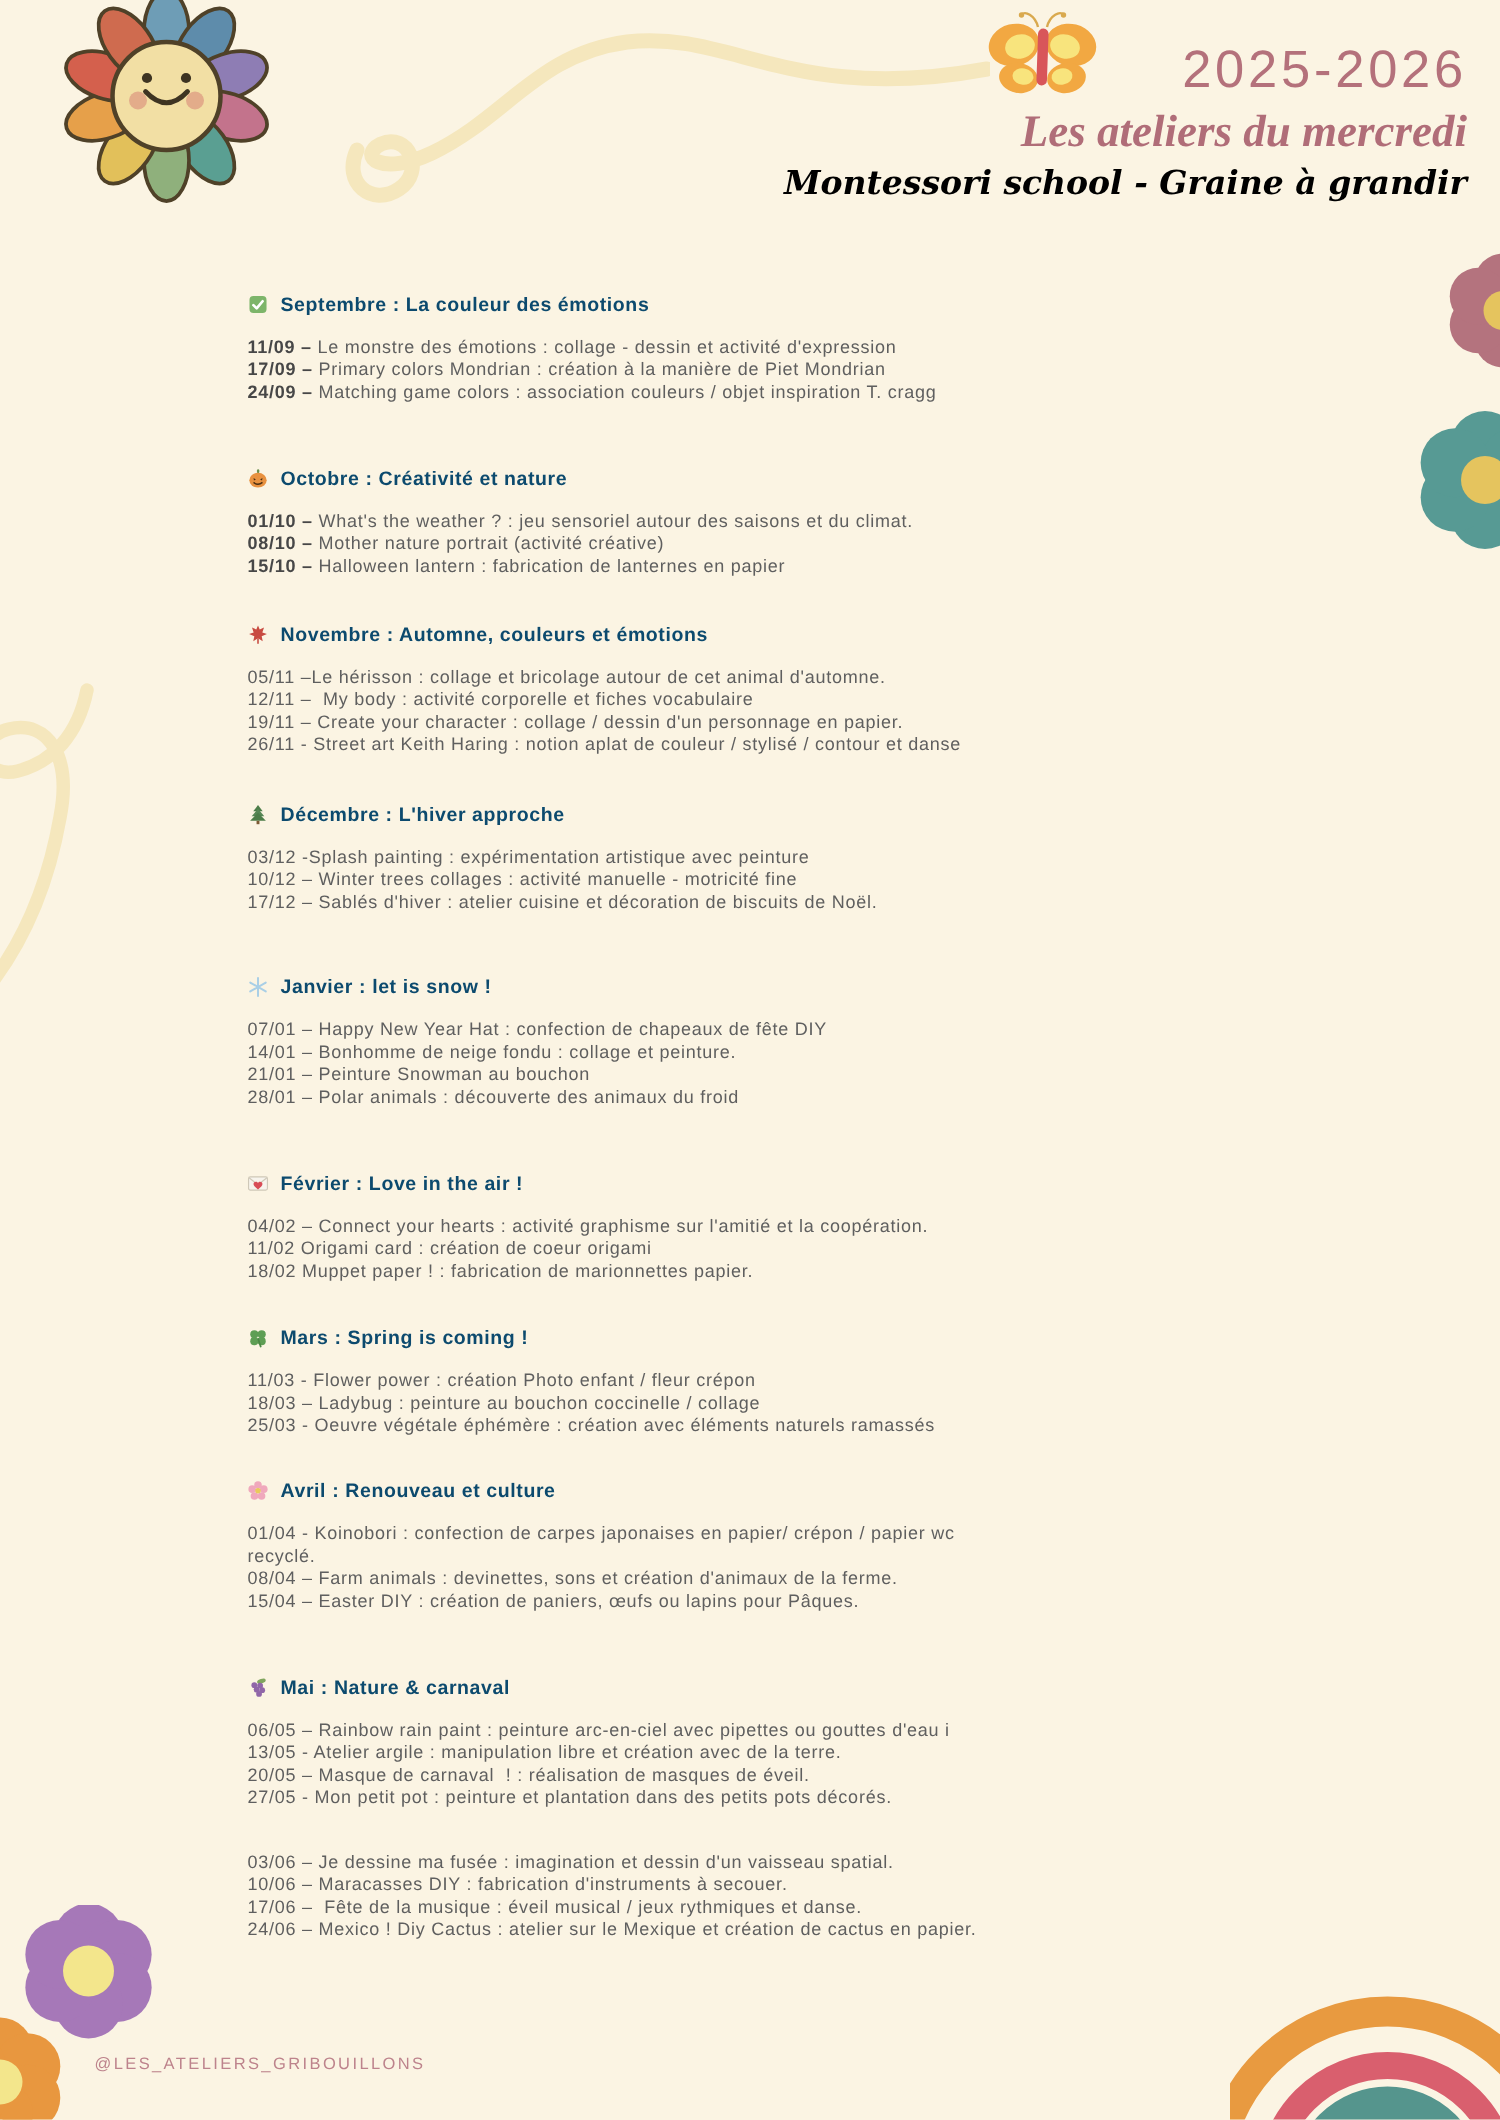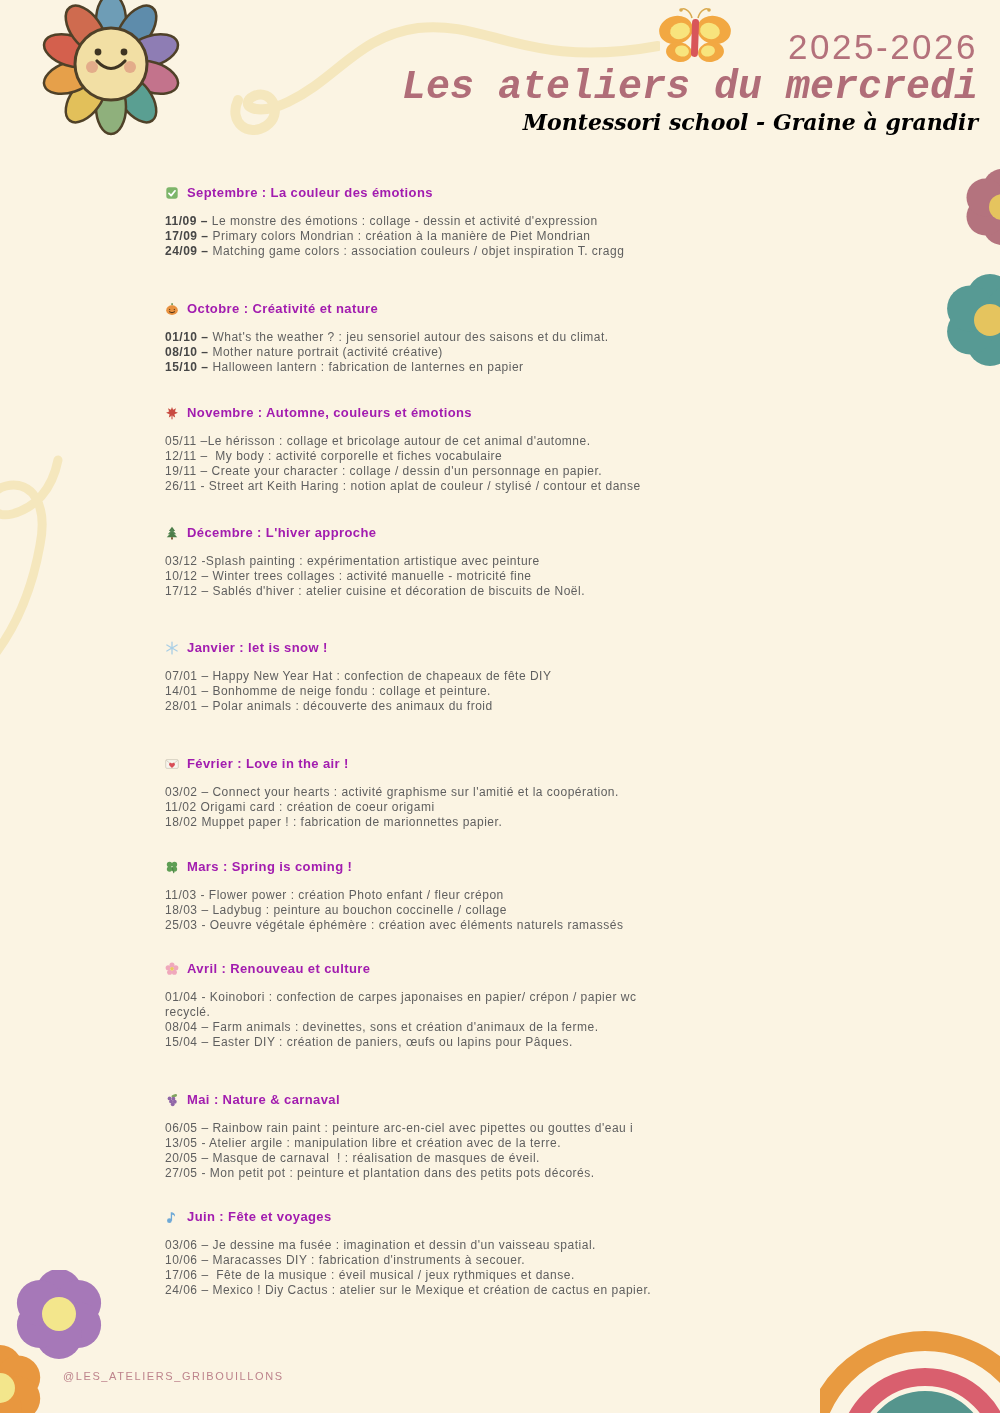--- a/index.html
+++ b/index.html
@@ -16,38 +16,38 @@
   #butterfly{left:652px;top:4px;width:86px;height:66px;}
   #flower-rose-right{left:958px;top:168px;width:84px;height:82px;}
   #flower-teal-right{left:938px;top:270px;width:104px;height:100px;}
   #left-squiggle{left:-10px;top:430px;width:112px;height:292px;}
   #flower-purple{left:14px;top:1270px;width:92px;height:90px;}
   #flower-orange{left:-48px;top:1338px;width:96px;height:96px;}
   #rainbow{left:820px;top:1330px;width:212px;height:130px;}
 
   .header-block{position:absolute;top:28px;right:22px;text-align:right;}
   .year{font-size:35px;letter-spacing:2.5px;color:#b4717b;font-weight:400;line-height:38px;}
-  .title-script{font-family:Liberation Mono, monospace;font-style:italic;font-weight:700;
-    font-size:40px;color:#b06d78;line-height:36px;margin-top:4px;}
+  .title-script{font-family:Liberation Serif, serif;font-style:italic;font-weight:700;
+    font-size:30px;color:#b06d78;line-height:36px;margin-top:4px;}
   .subtitle-script{font-family:"DejaVu Serif", serif;font-style:italic;font-weight:600;
     font-size:22px;color:#000000;line-height:28px;margin-top:2px;}
 
   .sections{position:absolute;left:165px;top:185px;width:780px;}
   .month-section{margin:0;}
   .month-section:nth-of-type(2){margin-top:42px;}
   .month-section:nth-of-type(3){margin-top:30px;}
   .month-section:nth-of-type(4){margin-top:31px;}
   .month-section:nth-of-type(5){margin-top:41px;}
   .month-section:nth-of-type(6){margin-top:42px;}
   .month-section:nth-of-type(7){margin-top:29px;}
   .month-section:nth-of-type(8){margin-top:28px;}
   .month-section:nth-of-type(9){margin-top:42px;}
   .month-section:nth-of-type(10){margin-top:28px;}
-  .month-header{display:flex;align-items:center;gap:8px;margin:0 0 13px 0;
-    font-size:13px;font-weight:700;color:#a21caf;letter-spacing:0.4px;line-height:16px;text-align:right;}
+  .month-header{display:flex;align-items:center;gap:8px;margin:10px 0 13px 0;
+    font-size:13px;font-weight:700;color:#0c4a6e;letter-spacing:0.4px;line-height:16px;text-align:right;}
   .month-icon{width:14px;height:14px;display:inline-flex;flex:0 0 auto;}
   .month-icon svg{display:block;}
   .items{}
   .item{font-size:12px;line-height:15px;color:#5f5f5f;letter-spacing:0.5px;}
   .item-date{}
   .bold-dates .item-date{font-weight:700;color:#474747;}
   .item-text{white-space:pre-wrap;}
 
   .footer{position:absolute;left:63px;top:1370px;font-size:11px;letter-spacing:1.6px;
     color:#bd838c;font-weight:400;}
@@ -224,36 +224,37 @@
                 <line x1="2.1" y1="4.6" x2="13.9" y2="11.4"></line>
                 <line x1="2.1" y1="11.4" x2="13.9" y2="4.6"></line>
               </g>
             </svg>
           </span>
       <span class="month-title">Janvier : let is snow !</span>
     </h3>
     <div class="items">
           <div class="item"><span class="item-date">07/01</span> <span class="item-text">– Happy New Year Hat : confection de chapeaux de fête DIY</span></div>
           <div class="item"><span class="item-date">14/01</span> <span class="item-text">– Bonhomme de neige fondu : collage et peinture.</span></div>
+          <div class="item"><span class="item-date">21/01</span> <span class="item-text">– Peinture Snowman au bouchon</span></div>
           <div class="item"><span class="item-date">28/01</span> <span class="item-text">– Polar animals : découverte des animaux du froid</span></div>
         </div>
   </section>
       <section class="month-section">
     <h3 class="month-header">
       <span class="month-icon">
             <svg viewBox="0 0 16 16" width="14" height="14">
               <rect x="0.8" y="3" width="14.4" height="10" rx="1.4" fill="#f7f4ed" stroke="#cfc8b8" stroke-width="0.9"></rect>
               <path d="M1.4 3.8 L8 9 L14.6 3.8" stroke="#cfc8b8" stroke-width="0.9" fill="none"></path>
               <path d="M8 12.6 C5.8 10.7 4.6 9.7 4.6 8.4 C4.6 7.4 5.5 6.7 6.4 6.7 C7.1 6.7 7.7 7.1 8 7.7 C8.3 7.1 8.9 6.7 9.6 6.7 C10.5 6.7 11.4 7.4 11.4 8.4 C11.4 9.7 10.2 10.7 8 12.6 Z" fill="#d84d57"></path>
             </svg>
           </span>
       <span class="month-title">Février : Love in the air !</span>
     </h3>
     <div class="items">
-          <div class="item"><span class="item-date">03/02</span> <span class="item-text">– Connect your hearts : activité graphisme sur l'amitié et la coopération.</span></div>
+          <div class="item"><span class="item-date">04/02</span> <span class="item-text">– Connect your hearts : activité graphisme sur l'amitié et la coopération.</span></div>
           <div class="item"><span class="item-date">11/02</span> <span class="item-text">Origami card : création de coeur origami</span></div>
           <div class="item"><span class="item-date">18/02</span> <span class="item-text">Muppet paper ! : fabrication de marionnettes papier.</span></div>
         </div>
   </section>
       <section class="month-section">
     <h3 class="month-header">
       <span class="month-icon">
             <svg viewBox="0 0 16 16" width="14" height="14">
               <g fill="#5e9e54">
                 <circle cx="5.2" cy="5.2" r="3.1"></circle>
@@ -312,30 +313,20 @@
       <span class="month-title">Mai : Nature &amp; carnaval</span>
     </h3>
     <div class="items">
           <div class="item"><span class="item-date">06/05</span> <span class="item-text">– Rainbow rain paint : peinture arc-en-ciel avec pipettes ou gouttes d'eau i</span></div>
           <div class="item"><span class="item-date">13/05</span> <span class="item-text">- Atelier argile : manipulation libre et création avec de la terre.</span></div>
           <div class="item"><span class="item-date">20/05</span> <span class="item-text">– Masque de carnaval  ! : réalisation de masques de éveil.</span></div>
           <div class="item"><span class="item-date">27/05</span> <span class="item-text">- Mon petit pot : peinture et plantation dans des petits pots décorés.</span></div>
         </div>
   </section>
       <section class="month-section">
-    <h3 class="month-header">
-      <span class="month-icon">
-            <svg viewBox="0 0 16 16" width="14" height="14">
-              <circle cx="5" cy="12.2" r="2.7" fill="#6fa9d6"></circle>
-              <rect x="6.6" y="2.6" width="1.5" height="9.6" fill="#6fa9d6"></rect>
-              <path d="M8.1 2.6 C10.8 3.4 12 5.2 11.2 7.8 C10.8 6.2 9.8 5.4 8.1 5.3 Z" fill="#6fa9d6"></path>
-            </svg>
-          </span>
-      <span class="month-title">Juin : Fête et voyages</span>
-    </h3>
     <div class="items">
           <div class="item"><span class="item-date">03/06</span> <span class="item-text">– Je dessine ma fusée : imagination et dessin d'un vaisseau spatial.</span></div>
           <div class="item"><span class="item-date">10/06</span> <span class="item-text">– Maracasses DIY : fabrication d'instruments à secouer.</span></div>
           <div class="item"><span class="item-date">17/06</span> <span class="item-text">–  Fête de la musique : éveil musical / jeux rythmiques et danse.</span></div>
           <div class="item"><span class="item-date">24/06</span> <span class="item-text">– Mexico ! Diy Cactus : atelier sur le Mexique et création de cactus en papier.</span></div>
         </div>
   </section>
     </div>
 
   <div class="footer">@LES_ATELIERS_GRIBOUILLONS</div>

